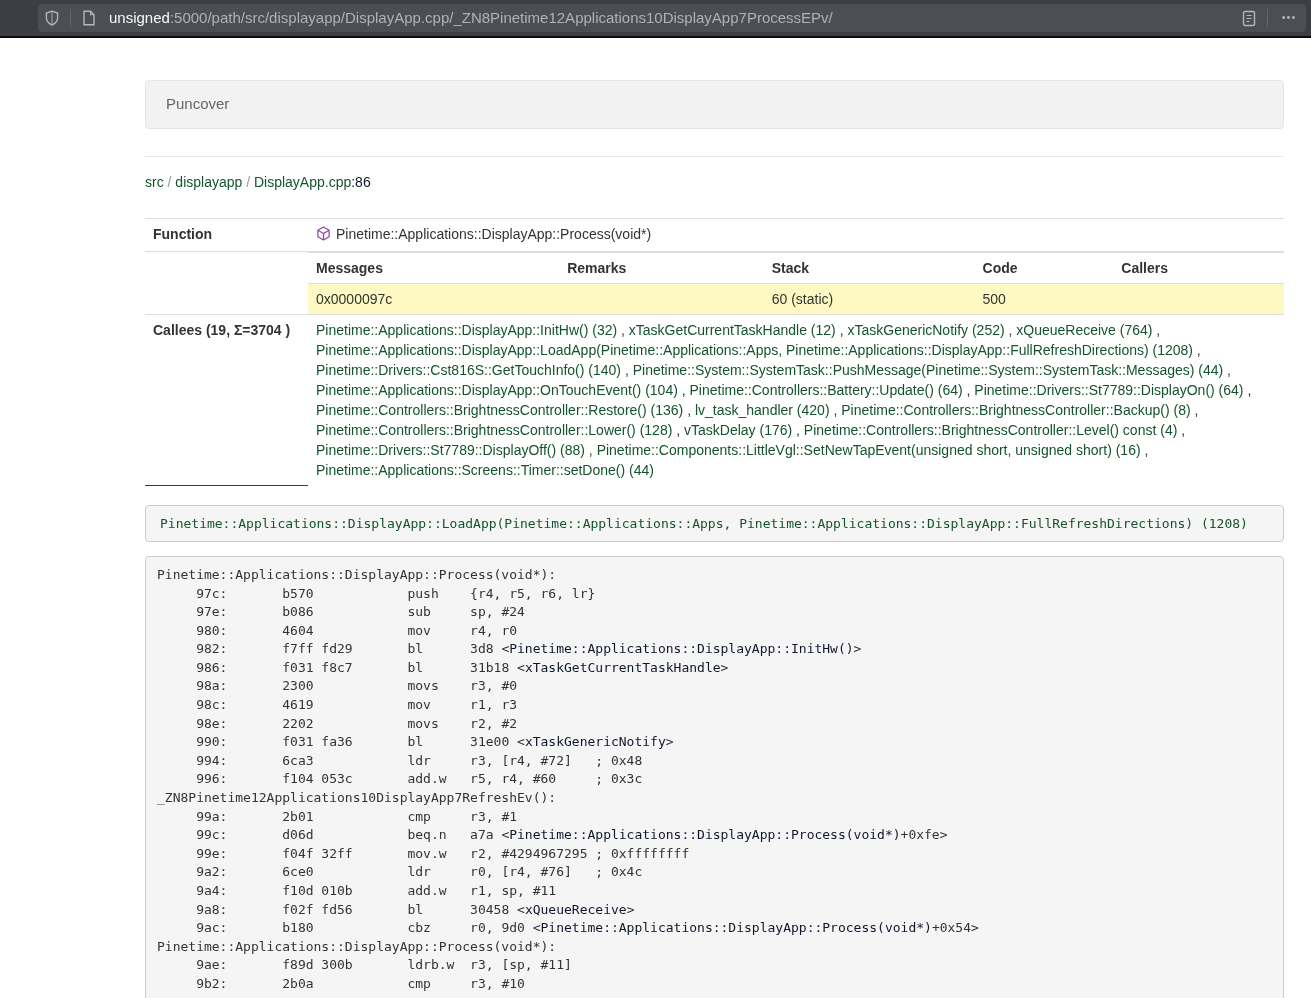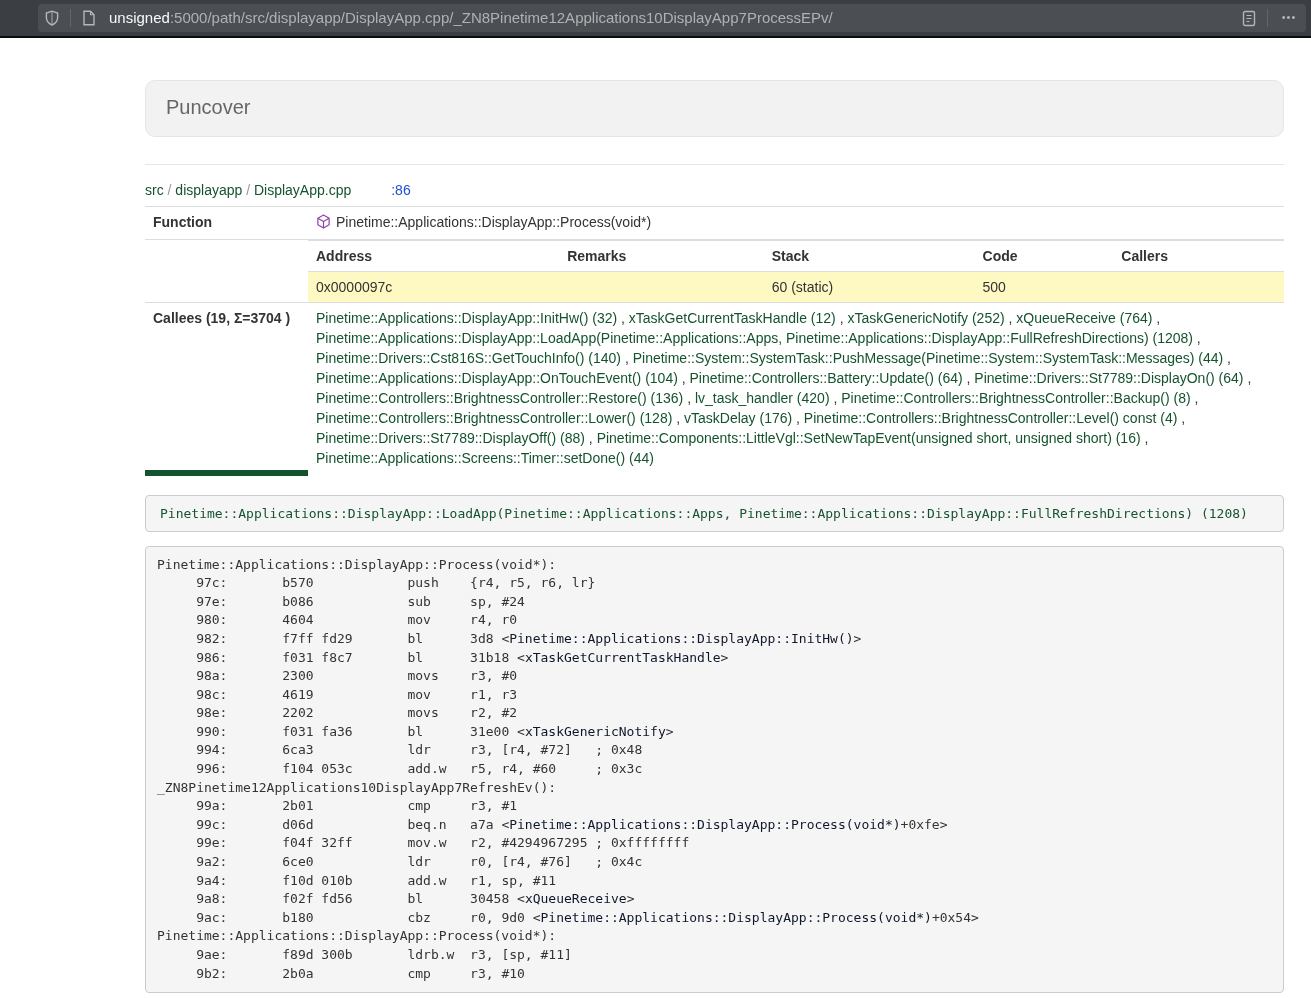--- a/index.html
+++ b/index.html
@@ -68,54 +68,54 @@
   
   .container {
     margin-left: 145px;
     width: 1139px;
   }
   .jumbotron {
     margin-top: 42px;
     padding: 12px 20px 14px 20px;
     background: #f2f2f2;
     border: 1px solid #e5e5e5;
-    border-radius: 10px;
-    font-size: 20px;
+    border-radius: 4px;
+    font-size: 15px;
     color: #666;
   }
   hr.rule {
     border: 0;
     border-top: 1px solid #e7e7e7;
     margin: 27px 0 0 0;
   }
   .breadcrumb {
     margin-top: 16px;
     font-size: 14px;
   }
   a { color: #14532d; text-decoration: none; }
   .bc-sep { color: #999; }
-  .bc-suffix { color: #1d4ed8; padding-left: 40px; }
+  .bc-suffix { color: #0f172a; }
 
   
   table.fn-table {
     width: 100%;
     border-collapse: collapse;
-    margin-top: 5px;
+    margin-top: 25px;
   }
   table.fn-table tr { border-top: 1px solid #ddd; }
   table.fn-table th, table.fn-table td {
     text-align: left;
     vertical-align: top;
     padding: 5px 8px;
     font-size: 14px;
     line-height: 20px;
     font-weight: normal;
   }
   table.fn-table th { font-weight: bold; width: 147px; white-space: nowrap; }
-  table.fn-table tr:last-child th { border-bottom: 6px solid #14532d; }
+  table.fn-table tr:last-child th { border-bottom: 1px solid #14532d; }
   td.inner-cell { padding: 0 !important; }
   table.inner-table {
     width: 100%;
     border-collapse: collapse;
   }
   table.inner-table tr + tr { border-top: 1px solid #ddd; background: #fef9c3; }
   table.inner-table th, table.inner-table td {
     text-align: left;
     padding: 5px 8px;
     font-size: 14px;
@@ -216,21 +216,21 @@
           </svg>
         </span><span>Pinetime::Applications::DisplayApp::Process(void*)</span>
       </td>
     </tr>
     <tr>
       <th></th>
       <td class="inner-cell">
         <table class="inner-table">
           <tbody>
                 <tr>
-            <th class="col-address">Address</th>
+            <th class="col-address">Messages</th>
             <th class="col-remarks">Remarks</th>
             <th class="col-stack">Stack</th>
             <th class="col-code">Code</th>
             <th class="col-static">Callers</th>
           </tr>
           <tr>
             <td>0x0000097c</td>
             <td></td>
             <td>60 (static)</td>
             <td>500</td>

